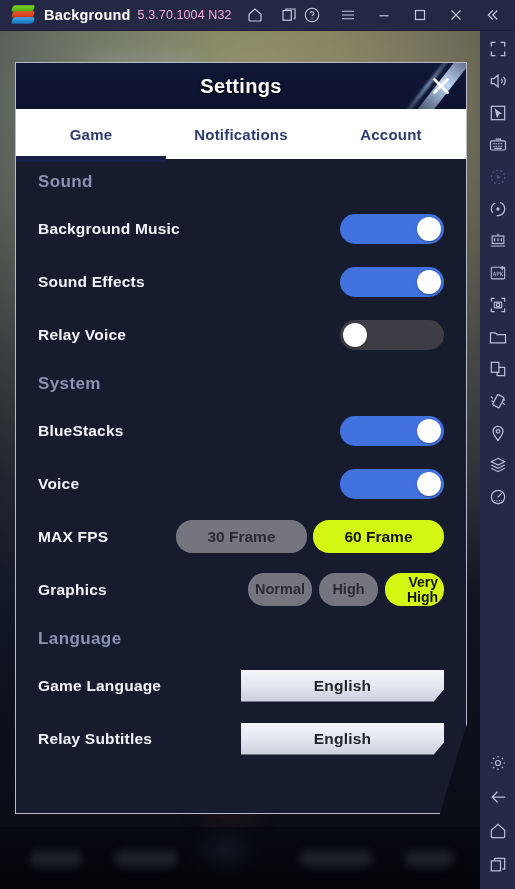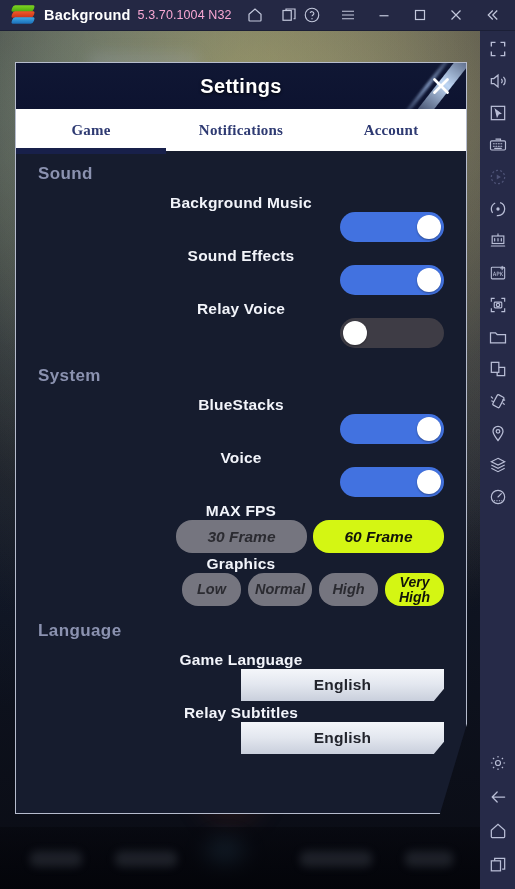--- a/index.html
+++ b/index.html
@@ -96,39 +96,39 @@
     color: #fff; font-size: 20px; font-weight: bold; letter-spacing: .3px;
     position: relative; z-index: 2;
     text-shadow: 0 1px 3px rgba(0,0,0,.8);
   }
   .dlg-close {
     position: absolute; right: 12px; top: 50%; transform: translateY(-50%);
     width: 26px; height: 26px; color: #fff; z-index: 3; cursor: pointer;
   }
   .dlg-close svg { width: 100%; height: 100%; display: block; }
 
-  .tabs { display: flex; height: 42px; background: #ffffff; font-family: Liberation Serif, serif; }
+  .tabs { display: flex; height: 50px; background: #ffffff; }
   .tab {
     flex: 1 1 33.33%; display: flex; align-items: center; justify-content: center;
     color: #2e3a72; font-size: 15px; font-weight: bold; position: relative; cursor: pointer;
     letter-spacing: .2px;
   }
   .tab.active::after {
     content: ""; position: absolute; left: 0; right: 0; bottom: -3px; height: 6px;
     background: #18204a;
   }
 
   .dlg-body { padding: 0 22px; position: relative; }
 
   .section-title {
     text-align: left; color: #8b92b0; font-size: 17px; font-weight: bold;
     letter-spacing: .4px; padding: 13px 0 10px;
   }
   .row {
-    display: flex; align-items: center; height: 53px; flex-direction: column;
+    display: flex; align-items: center; height: 53px;
   }
   .row-label {
     color: #f2f4fa; font-size: 15.5px; font-weight: bold; letter-spacing: .2px;
     white-space: nowrap;
   }
   .row-ctl { margin-left: auto; display: flex; align-items: center; gap: 8px; }
 
   
   .toggle {
     width: 104px; height: 30px; border-radius: 15px; position: relative; cursor: pointer;
@@ -138,23 +138,22 @@
   .knob {
     position: absolute; top: 3px; left: 3px; width: 24px; height: 24px; border-radius: 50%;
     background: #fff; box-shadow: 0 1px 2px rgba(0,0,0,.35);
   }
   .toggle.on .knob { left: auto; right: 3px; }
 
   
   .pill {
     border-radius: 16px; background: #75757f; color: #2b2b31;
     font-size: 14.5px; font-weight: bold; display: flex; align-items: center;
-    justify-content: center; cursor: pointer; text-align: center; line-height: 1.02;
+    justify-content: center; cursor: pointer; text-align: right; line-height: 1.02;
     padding: 0 6px;
-    font-style: italic;
   }
   .pill.sel { background: #d4f613; color: #12140a; }
   .pill.fps { width: 131px; height: 33px; font-size: 15.5px; }
   .pill.gfx { width: 59px; height: 33px; }
   .pill.gfx.wide { width: 64px; }
   .pill.gfx.two { font-size: 14px; line-height: 1.02; }
 
   
   .lang-btn {
     width: 203px; height: 32px;
@@ -436,21 +435,20 @@
         <span class="row-label">MAX FPS</span>
         <span class="row-ctl" style="gap:6px">
           <span class="pill fps">30 Frame</span>
           <span class="pill fps sel">60 Frame</span>
         </span>
       </div>
 
       <div class="row">
         <span class="row-label">Graphics</span>
         <span class="row-ctl" style="gap:7px">
-          <span class="pill gfx">Low</span>
           <span class="pill gfx wide">Normal</span>
           <span class="pill gfx">High</span>
           <span class="pill gfx two sel">Very High</span>
         </span>
       </div>
 
       <div class="section-title">Language</div>
 
       <div class="row">
         <span class="row-label">Game Language</span>

